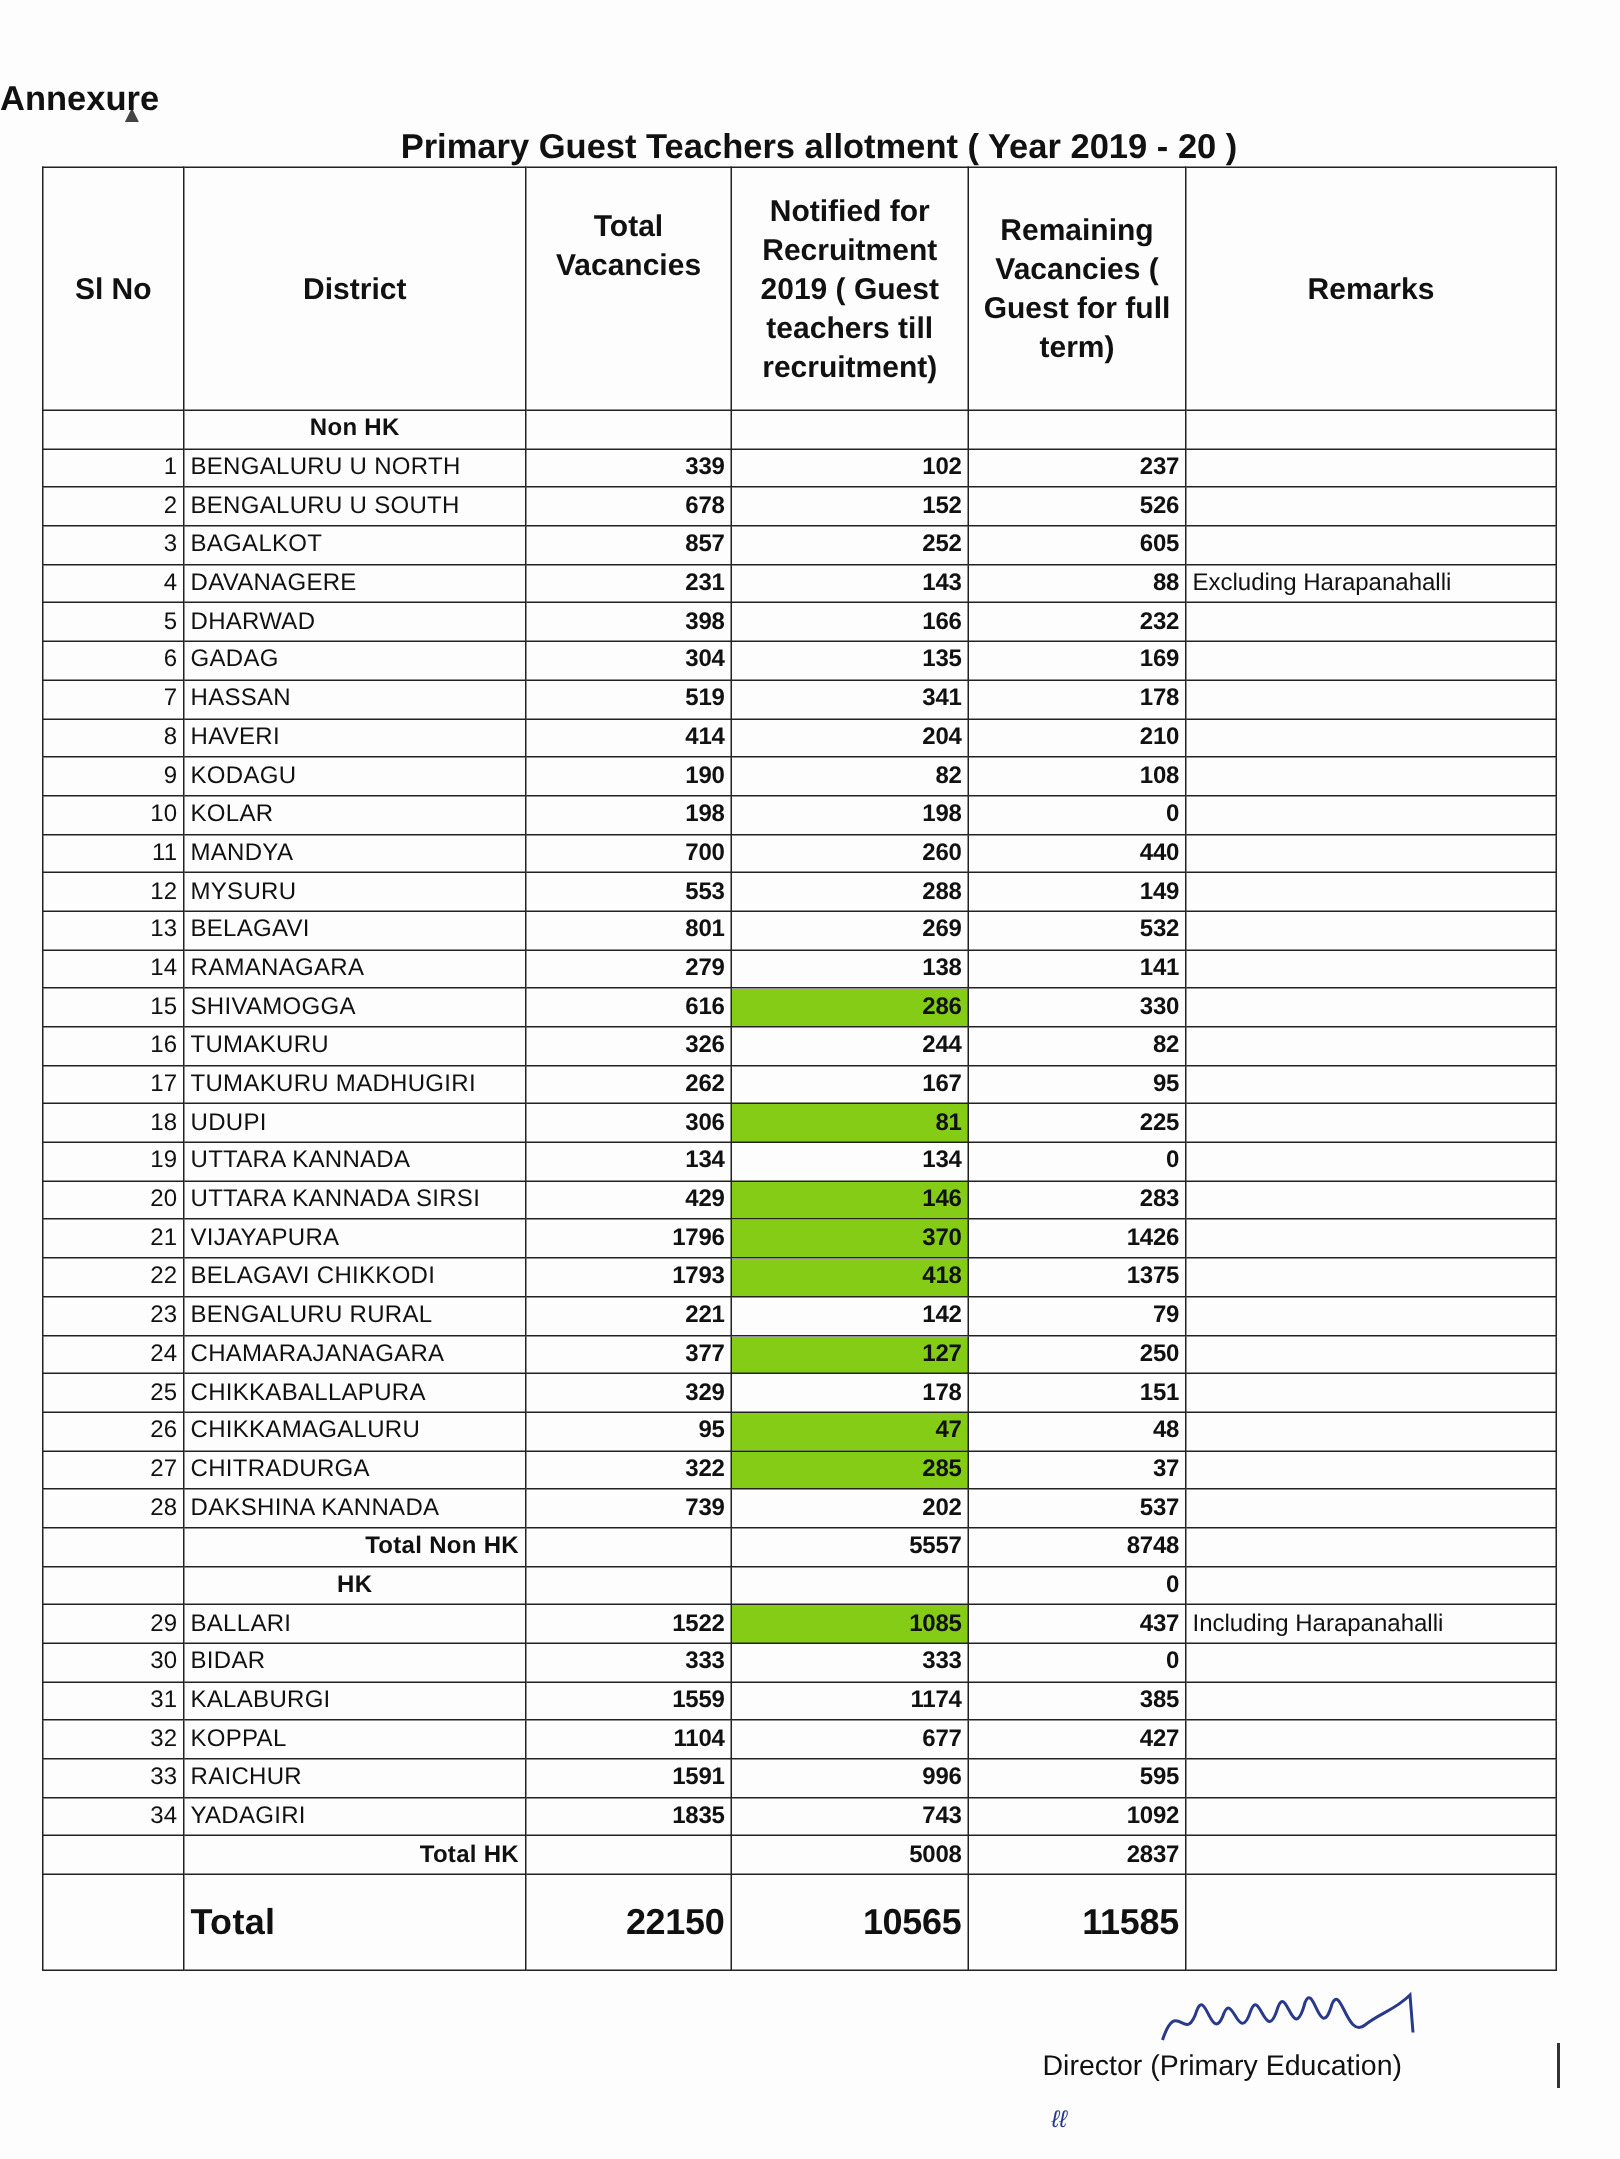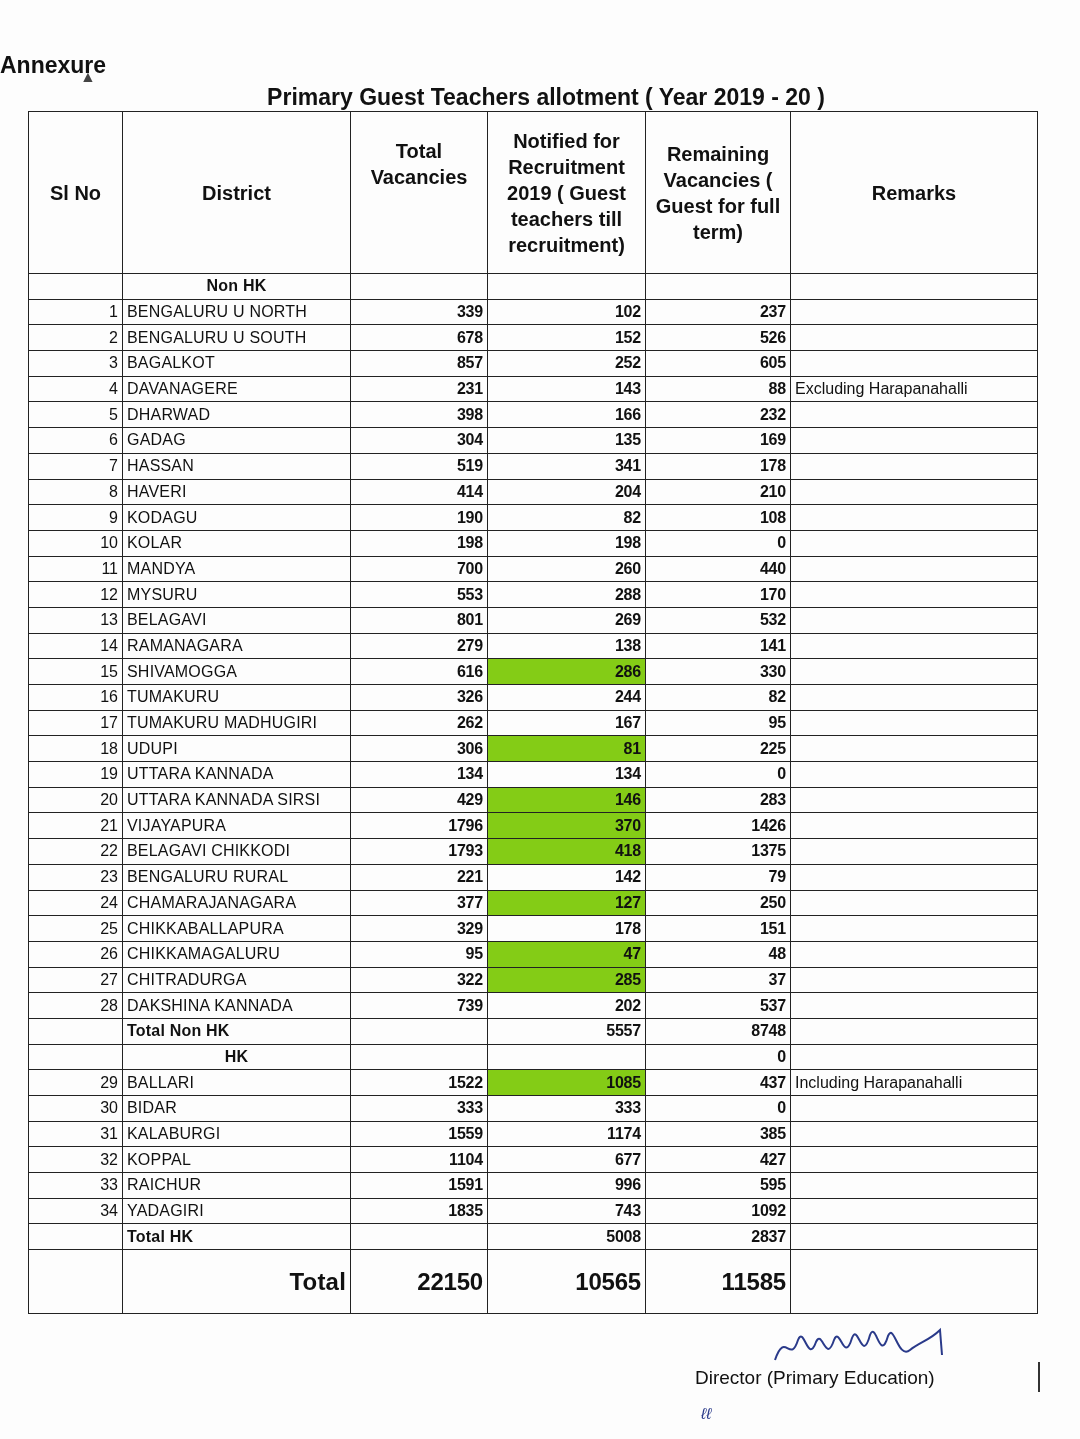--- a/index.html
+++ b/index.html
@@ -13,23 +13,23 @@
   table { position:absolute; left:28px; top:111px; border-collapse:collapse; table-layout:fixed; }
   td, th { border:1.5px solid #222; padding:0 4px; box-sizing:border-box; }
   th { font-weight:bold; font-size:20px; line-height:26px; text-align:center; vertical-align:middle; height:162px; }
   td { height:25.7px; font-size:16px; white-space:nowrap; overflow:hidden; }
   td.num { text-align:right; font-family:"Liberation Sans", sans-serif; font-weight:bold; font-size:16px; letter-spacing:-0.2px; }
   td.sl { text-align:right; font-size:16px; }
   td.dist { font-size:16px; letter-spacing:0.2px; }
   td.rem { font-size:16px; }
   td.shade { background:#84cc16; }
   tr.section td.dist { text-align:center; font-weight:bold; }
-  tr.subtotal td.dist { font-weight:bold; }
+  tr.subtotal td.dist { font-weight:bold;text-align:right; }
   tr.total td { height:64px; font-weight:bold; }
-  tr.total td.dist { text-align:right; font-size:24px; }
+  tr.total td.dist { text-align:left; font-size:24px; }
   tr.total td.num { font-size:24px;margin-left:25px; }
   .sig-title { position:absolute; left:695px; top:1367px; font-weight:normal; font-size:19px; }
   .sig { position:absolute; left:770px; top:1320px; width:200px; height:50px; }
   .bar { position:absolute; left:1038px; top:1362px; width:2px; height:30px; background:#333; }
   .initial { position:absolute; left:701px; top:1405px; color:#2a3a8a; font-size:16px; font-style:italic; }
 </style>
 </head>
 <body>
 
 <div class="mark">▲</div>
@@ -150,21 +150,21 @@
         <td class="num">700</td>
         <td class="num">260</td>
         <td class="num">440</td>
         <td class="rem"></td>
       </tr>
       <tr>
         <td class="sl">12</td>
         <td class="dist">MYSURU</td>
         <td class="num">553</td>
         <td class="num">288</td>
-        <td class="num">170</td>
+        <td class="num">149</td>
         <td class="rem"></td>
       </tr>
       <tr>
         <td class="sl">13</td>
         <td class="dist">BELAGAVI</td>
         <td class="num">801</td>
         <td class="num">269</td>
         <td class="num">532</td>
         <td class="rem"></td>
       </tr>

